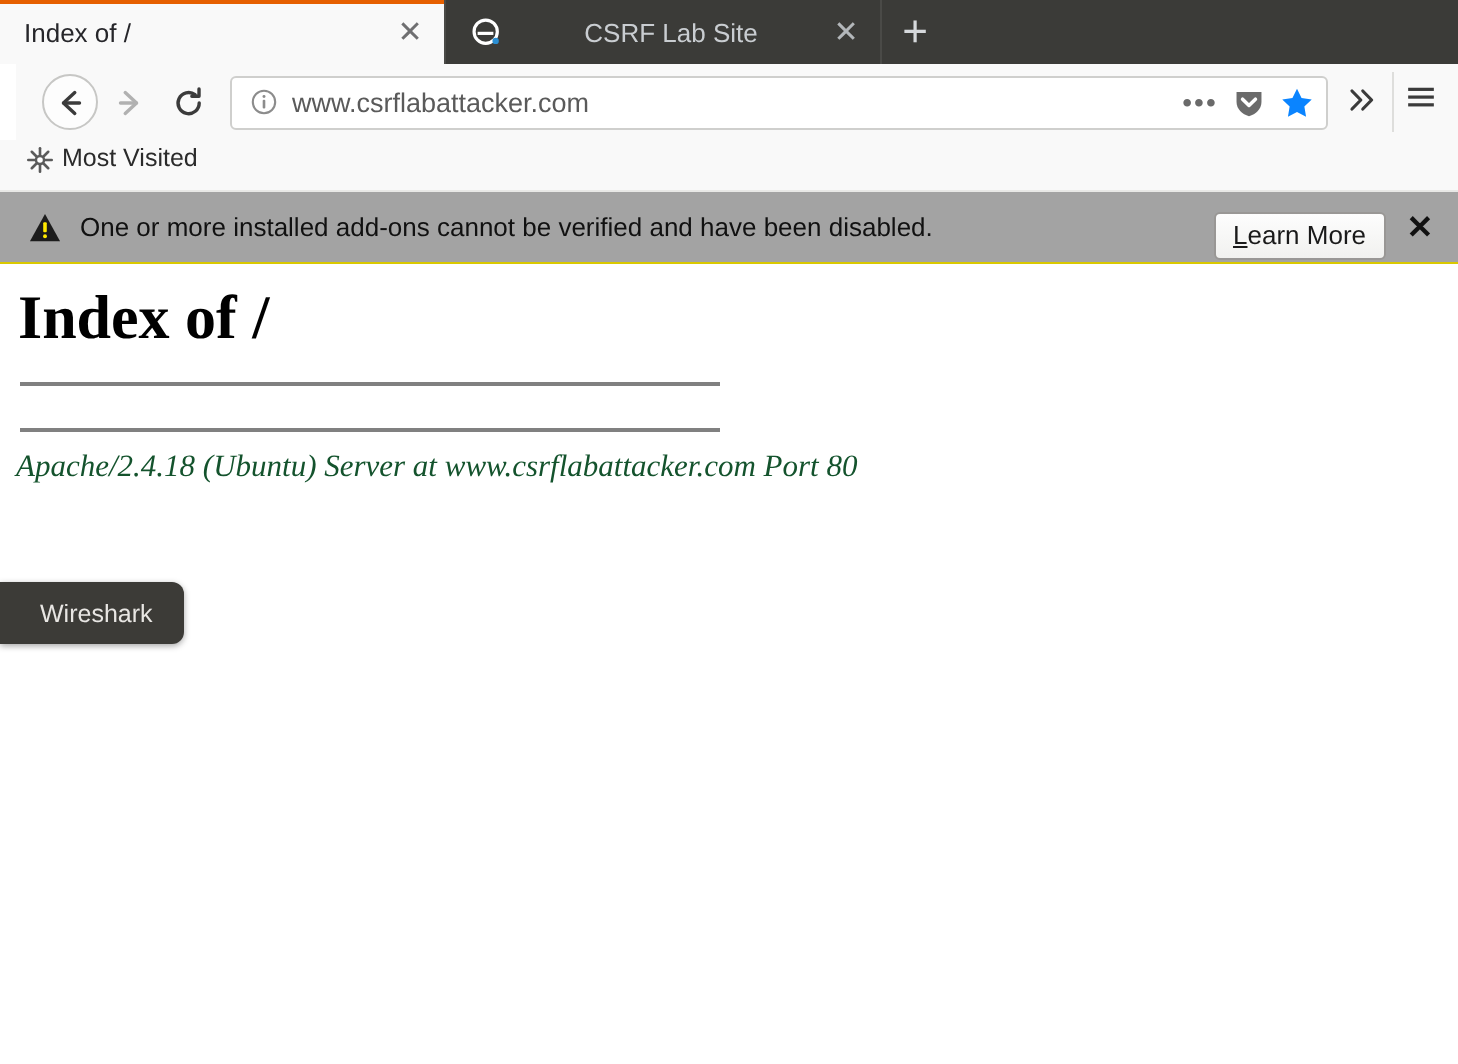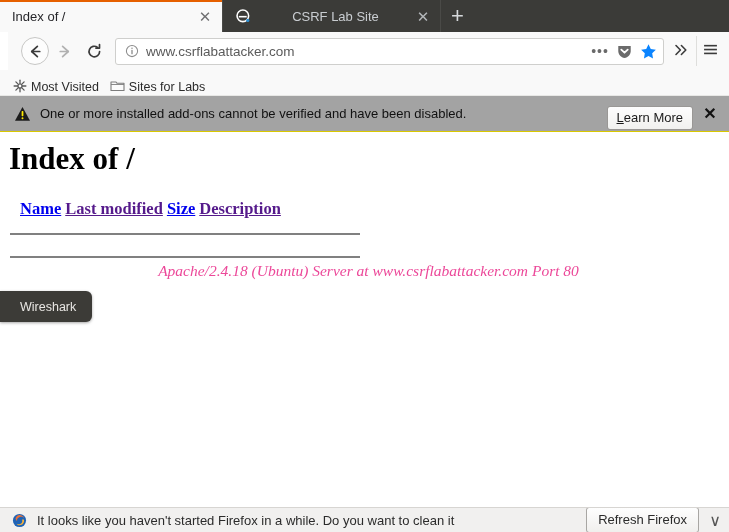--- a/index.html
+++ b/index.html
@@ -117,21 +117,21 @@
 
   
   .bookmarks {
     position: absolute; left: 0; top: 70px; width: 729px; height: 26px;
     background: #f9f9f9;
     display: flex; align-items: center;
     padding-left: 8px;
     border-bottom: 1px solid #e8e8e6;
   }
   .bm {
-    display: flex; align-items: flex-end;
+    display: flex; align-items: flex-start;
     height: 22px; padding: 0 7px 0 3px;
     font-size: 12.5px; color: #2b2b2b;
   }
   .bm-icon { width: 17px; height: 16px; display: flex; align-items: center; justify-content: center; margin-right: 3px; }
 
   
   .notifbar {
     position: absolute; left: 0; top: 96px; width: 729px; height: 36px;
     background: #a3a3a3;
     display: flex; align-items: center;
@@ -187,23 +187,22 @@
   .idx-hr {
     width: 350px; height: 0;
     margin-left: 10px;
     border: 0;
     border-top: 2px solid #808080;
   }
   .hr1 { margin-top: 14px; }
   .hr2 { margin-top: 21px; }
   .idx-footer {
     font-family: "Liberation Serif", serif;
-    font-style: italic; font-size: 15.5px; color: #ec4899;
-    margin: 4px 0 0 8px;
-    text-align: center;
+    font-style: italic; font-size: 15.5px; color: #14532d;
+    margin: 9px 0 0 8px;
   }
 
   
   .tooltip {
     position: absolute; left: 0; top: 291px;
     height: 31px;
     background: #3c3b37;
     border-radius: 0 6px 6px 0;
     color: #e8e6e3;
     font-size: 12.5px;
@@ -357,66 +356,42 @@
             <path d="M3.3 3.3 L12.7 12.7"></path>
               <path d="M12.7 3.3 L3.3 12.7"></path>
           </g>
           <circle cx="8" cy="8" r="2.3" fill="#ffffff" stroke="#5a5a5a" stroke-width="1.4"></circle>
         </svg>
       </span>
       <span>Most Visited</span>
     </div>
 
 
-    <div class="bm">
-      <span class="bm-icon">
-        <svg width="15" height="13" viewBox="0 0 16 14">
-          <path d="M1 3.2 V12.4 H15 V4.6 H7.6 L6.2 3.2 Z" fill="#fbfbfb" stroke="#7d7d7d" stroke-width="1.2" stroke-linejoin="round"></path>
-          <path d="M1 5.9 H15" stroke="#7d7d7d" stroke-width="1"></path>
-        </svg>
-      </span>
-      <span>Sites for Labs</span>
-    </div>
   </div>
 
   <div class="notifbar">
     <span class="notif-warn">
       <svg width="17" height="16" viewBox="0 0 18 17">
         <path d="M9 1 L17 15.6 H1 Z" fill="#1c1c1c"></path>
         <rect x="8.05" y="5.4" width="1.9" height="5.4" rx=".6" fill="#ffe900"></rect>
         <circle cx="9" cy="12.9" r="1.05" fill="#ffe900"></circle>
       </svg>
     </span>
     <span class="notif-text">One or more installed add-ons cannot be verified and have been disabled.</span>
     <button class="learn-more"><u>L</u><span>earn More</span></button>
     <span class="notif-close">✕</span>
   </div>
 
   <div class="content">
 
     <h1 class="idx-title">Index of /</h1>
 
-    <div class="idx-table">
-      <a href="#" class="unvisited">Name</a><a href="#" class="visited">Last modified</a><a href="#" class="unvisited">Size</a><a href="#" class="visited">Description</a>
-    </div>
 
     <hr class="idx-hr hr1">
     <hr class="idx-hr hr2">
 
     <div class="idx-footer">Apache/2.4.18 (Ubuntu) Server at www.csrflabattacker.com Port 80</div>
   </div>
 
   <div class="tooltip">Wireshark</div>
 
-  <div class="bottombar">
-    <span class="bb-icon">
-      <svg width="15" height="15" viewBox="0 0 16 16">
-        <circle cx="8" cy="8" r="7" fill="#1f63b5"></circle>
-        <path d="M8 2.2 C10.6 2.2 12.3 3.7 12.9 5.3 C11.8 4.1 10 3.6 8.3 4.2 C6.2 4.9 5 6.6 5.4 8.6 C4.4 7.9 3.7 6.7 3.8 5.6 C4.5 3.6 6.1 2.2 8 2.2 Z" fill="#e8703a"></path>
-        <path d="M12.8 7.1 C13.4 9.6 11.9 12.2 9.3 12.9 C7.5 13.4 5.8 12.7 4.9 11.4 C6.2 12.3 8 12.4 9.3 11.5 C11 10.4 11.4 8.5 10.6 7.2 C11.3 6.9 12.2 6.9 12.8 7.1 Z" fill="#f7b239"></path>
-      </svg>
-    </span>
-    <span class="bb-text">It looks like you haven't started Firefox in a while. Do you want to clean it</span>
-    <button class="bb-btn">Refresh Firefox</button>
-    <span class="bb-close">∨</span>
-  </div>
 
 </div>
 
 </body></html>

